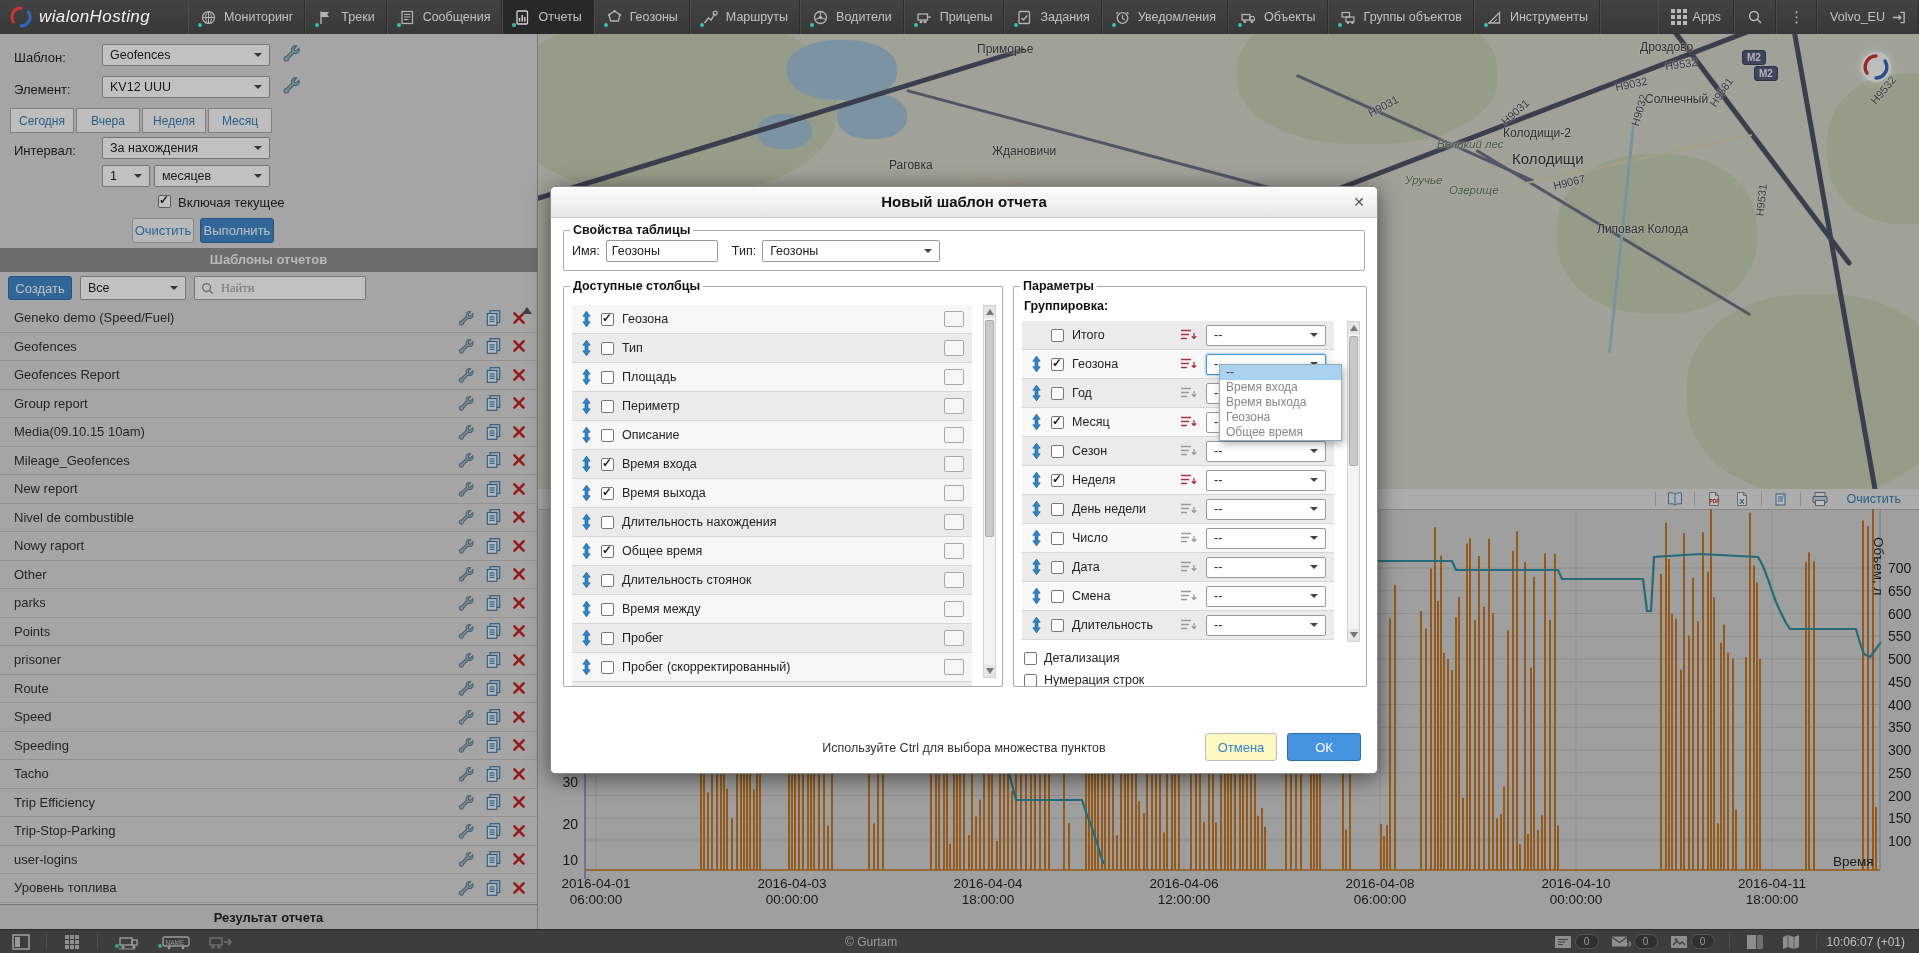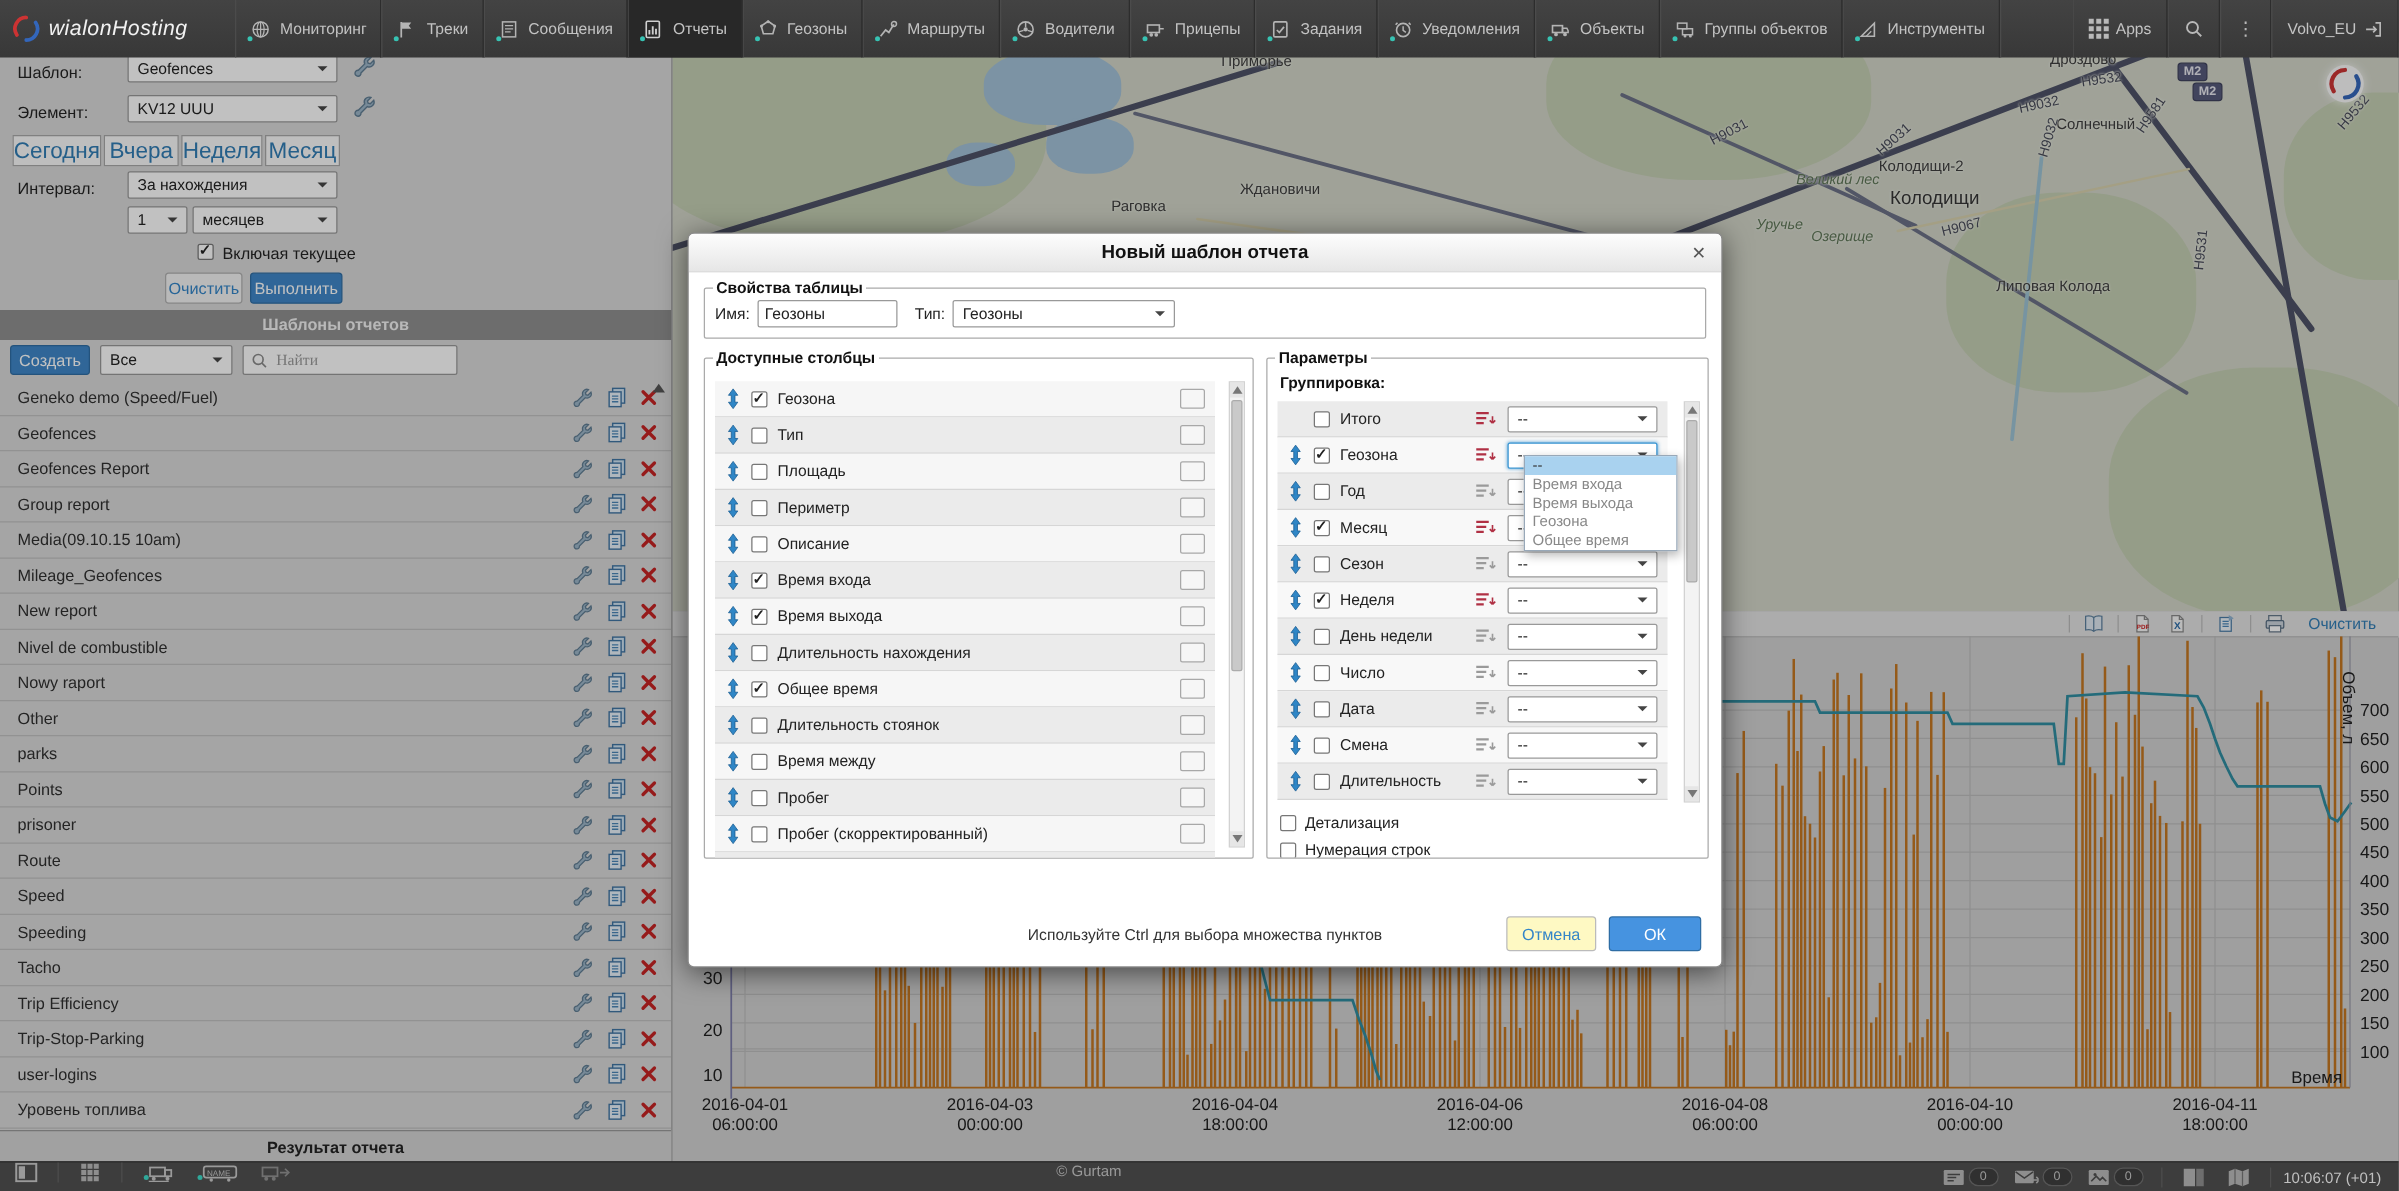--- a/index.html
+++ b/index.html
@@ -1,21 +1,21 @@
 <!DOCTYPE html>
 <html><head>
 <meta charset="utf-8">
 <style>
   html,body{margin:0;padding:0;background:#777;}
   body{width:1919px;height:953px;position:relative;overflow:hidden;
        font-family:"Liberation Sans",sans-serif;-webkit-font-smoothing:antialiased;}
   #app{position:absolute;inset:0;}
 
   
-  .nav{position:absolute;top:0;left:0;right:0;height:46px;background:linear-gradient(#434343,#383838);
+  .nav{position:absolute;top:0;left:0;right:0;height:34px;background:linear-gradient(#434343,#383838);
        display:flex;align-items:stretch;color:#c3c3c3;z-index:60;}
   .logo{display:flex;align-items:center;padding:0 18px 0 10px;gap:7px;min-width:160px;}
   .logo-text{color:#f2f2f2;font-size:17px;letter-spacing:.4px;font-style:italic;}
   .tab{display:flex;align-items:center;gap:7px;padding:0 12px;font-size:12.5px;position:relative;cursor:pointer;
        box-shadow:inset 1px 0 0 #4b4b4b, inset -1px 0 0 #2d2d2d;white-space:nowrap;}
   .tab.active{background:#282828;}
   .tab .ticon{position:relative;width:17px;height:17px;}
   .tab .ticon svg{width:17px;height:17px;display:block;}
   .tab .dot{position:absolute;left:-2px;bottom:-1px;width:4px;height:4px;border-radius:50%;background:#37c3b3;}
   .nav-spacer{flex:1;box-shadow:inset 1px 0 0 #4b4b4b;}
@@ -29,21 +29,21 @@
   
   .sidebar{position:absolute;top:34px;left:0;width:537px;bottom:23px;background:#dadada;z-index:10;
            border-right:1px solid #9e9e9e;}
   .side-form{position:relative;height:214px;font-size:13px;color:#222;}
   .flabel{position:absolute;left:14px;}
   .sel{background:#fff;border:1px solid #999;border-radius:2px;height:22px;display:flex;align-items:center;
        justify-content:space-between;padding:0 7px;font-size:12.5px;color:#222;cursor:pointer;box-sizing:border-box;}
   .sel .arr{width:0;height:0;border-top:4px solid #444;border-left:4px solid transparent;border-right:4px solid transparent;margin-left:6px;}
   .wrench-btn{position:absolute;width:20px;height:20px;cursor:pointer;}
   .qrow{position:absolute;left:10px;top:74px;width:262px;display:flex;gap:2px;}
-  .qbtn{flex:1;height:23px;background:#fbfbfb;border:1px solid #a8a8a8;color:#2f7cb5;font-size:18px;
+  .qbtn{flex:1;height:23px;background:#fbfbfb;border:1px solid #a8a8a8;color:#2f7cb5;font-size:12px;
         display:flex;align-items:center;justify-content:center;cursor:pointer;}
   .cb{display:inline-block;width:13px;height:13px;background:#fff;border:1px solid #777;border-radius:2px;
       position:relative;vertical-align:middle;cursor:pointer;box-sizing:border-box;}
   .cb.checked:after{content:"✓";position:absolute;left:0px;top:-3px;font-size:12px;font-weight:bold;color:#222;}
   .btn{border-radius:3px;font-size:13px;display:flex;align-items:center;justify-content:center;cursor:pointer;box-sizing:border-box;}
   .btn-light{background:#f4f4f4;border:1px solid #b0b0b0;color:#3385c8;}
   .btn-blue{background:#3e86c8;border:1px solid #2e6da4;color:#fff;}
   .tpl-header{position:absolute;left:0;right:0;top:214px;height:24px;background:#8f8f8f;color:#f3f3f3;
               font-weight:bold;font-size:13px;text-align:center;line-height:24px;}
   .create-row{position:absolute;left:0;right:0;top:238px;height:32px;display:flex;align-items:center;gap:8px;padding-left:8px;}
@@ -87,21 +87,21 @@
   .chart-toolbar{position:absolute;top:0;left:0;right:0;height:20px;background:#e3e3e3;border-bottom:1px solid #b5b5b5;
                  display:flex;align-items:center;justify-content:flex-end;gap:10px;padding-right:10px;}
   .ctb-ic{width:18px;height:16px;cursor:pointer;}
   .ctb-ic svg{width:100%;height:100%;display:block;}
   .ctb-sep{width:1px;height:14px;background:#bbb;}
   .ctb-clear{color:#2f7cb5;font-size:12.5px;cursor:pointer;padding:0 8px;}
   #chart-svg{position:absolute;left:0;top:20px;}
 
   
   .statusbar{position:absolute;left:0;right:0;bottom:0;height:23px;background:#3d3d3d;border-top:1px solid #2a2a2a;
-             z-index:60;display:flex;align-items:flex-start;color:#a8a8a8;font-size:12px;}
+             z-index:60;display:flex;align-items:center;color:#a8a8a8;font-size:12px;}
   .sb-ic{width:22px;height:16px;margin-left:14px;cursor:pointer;}
   .sb-ic svg{width:100%;height:100%;display:block;}
   .sb-sep{width:1px;height:16px;background:#4d4d4d;margin-left:14px;}
   .copyright{position:absolute;left:845px;color:#9a9a9a;}
   .sb-right{position:absolute;right:0;display:flex;align-items:center;height:100%;}
   .counter{display:flex;align-items:center;margin-left:12px;}
   .badge{background:#303030;border:1px solid #555;color:#999;border-radius:8px;min-width:16px;height:13px;
          font-size:10px;display:flex;align-items:center;justify-content:center;margin-left:3px;padding:0 3px;}
   .sb-time{color:#c0c0c0;margin:0 14px 0 10px;}
 

